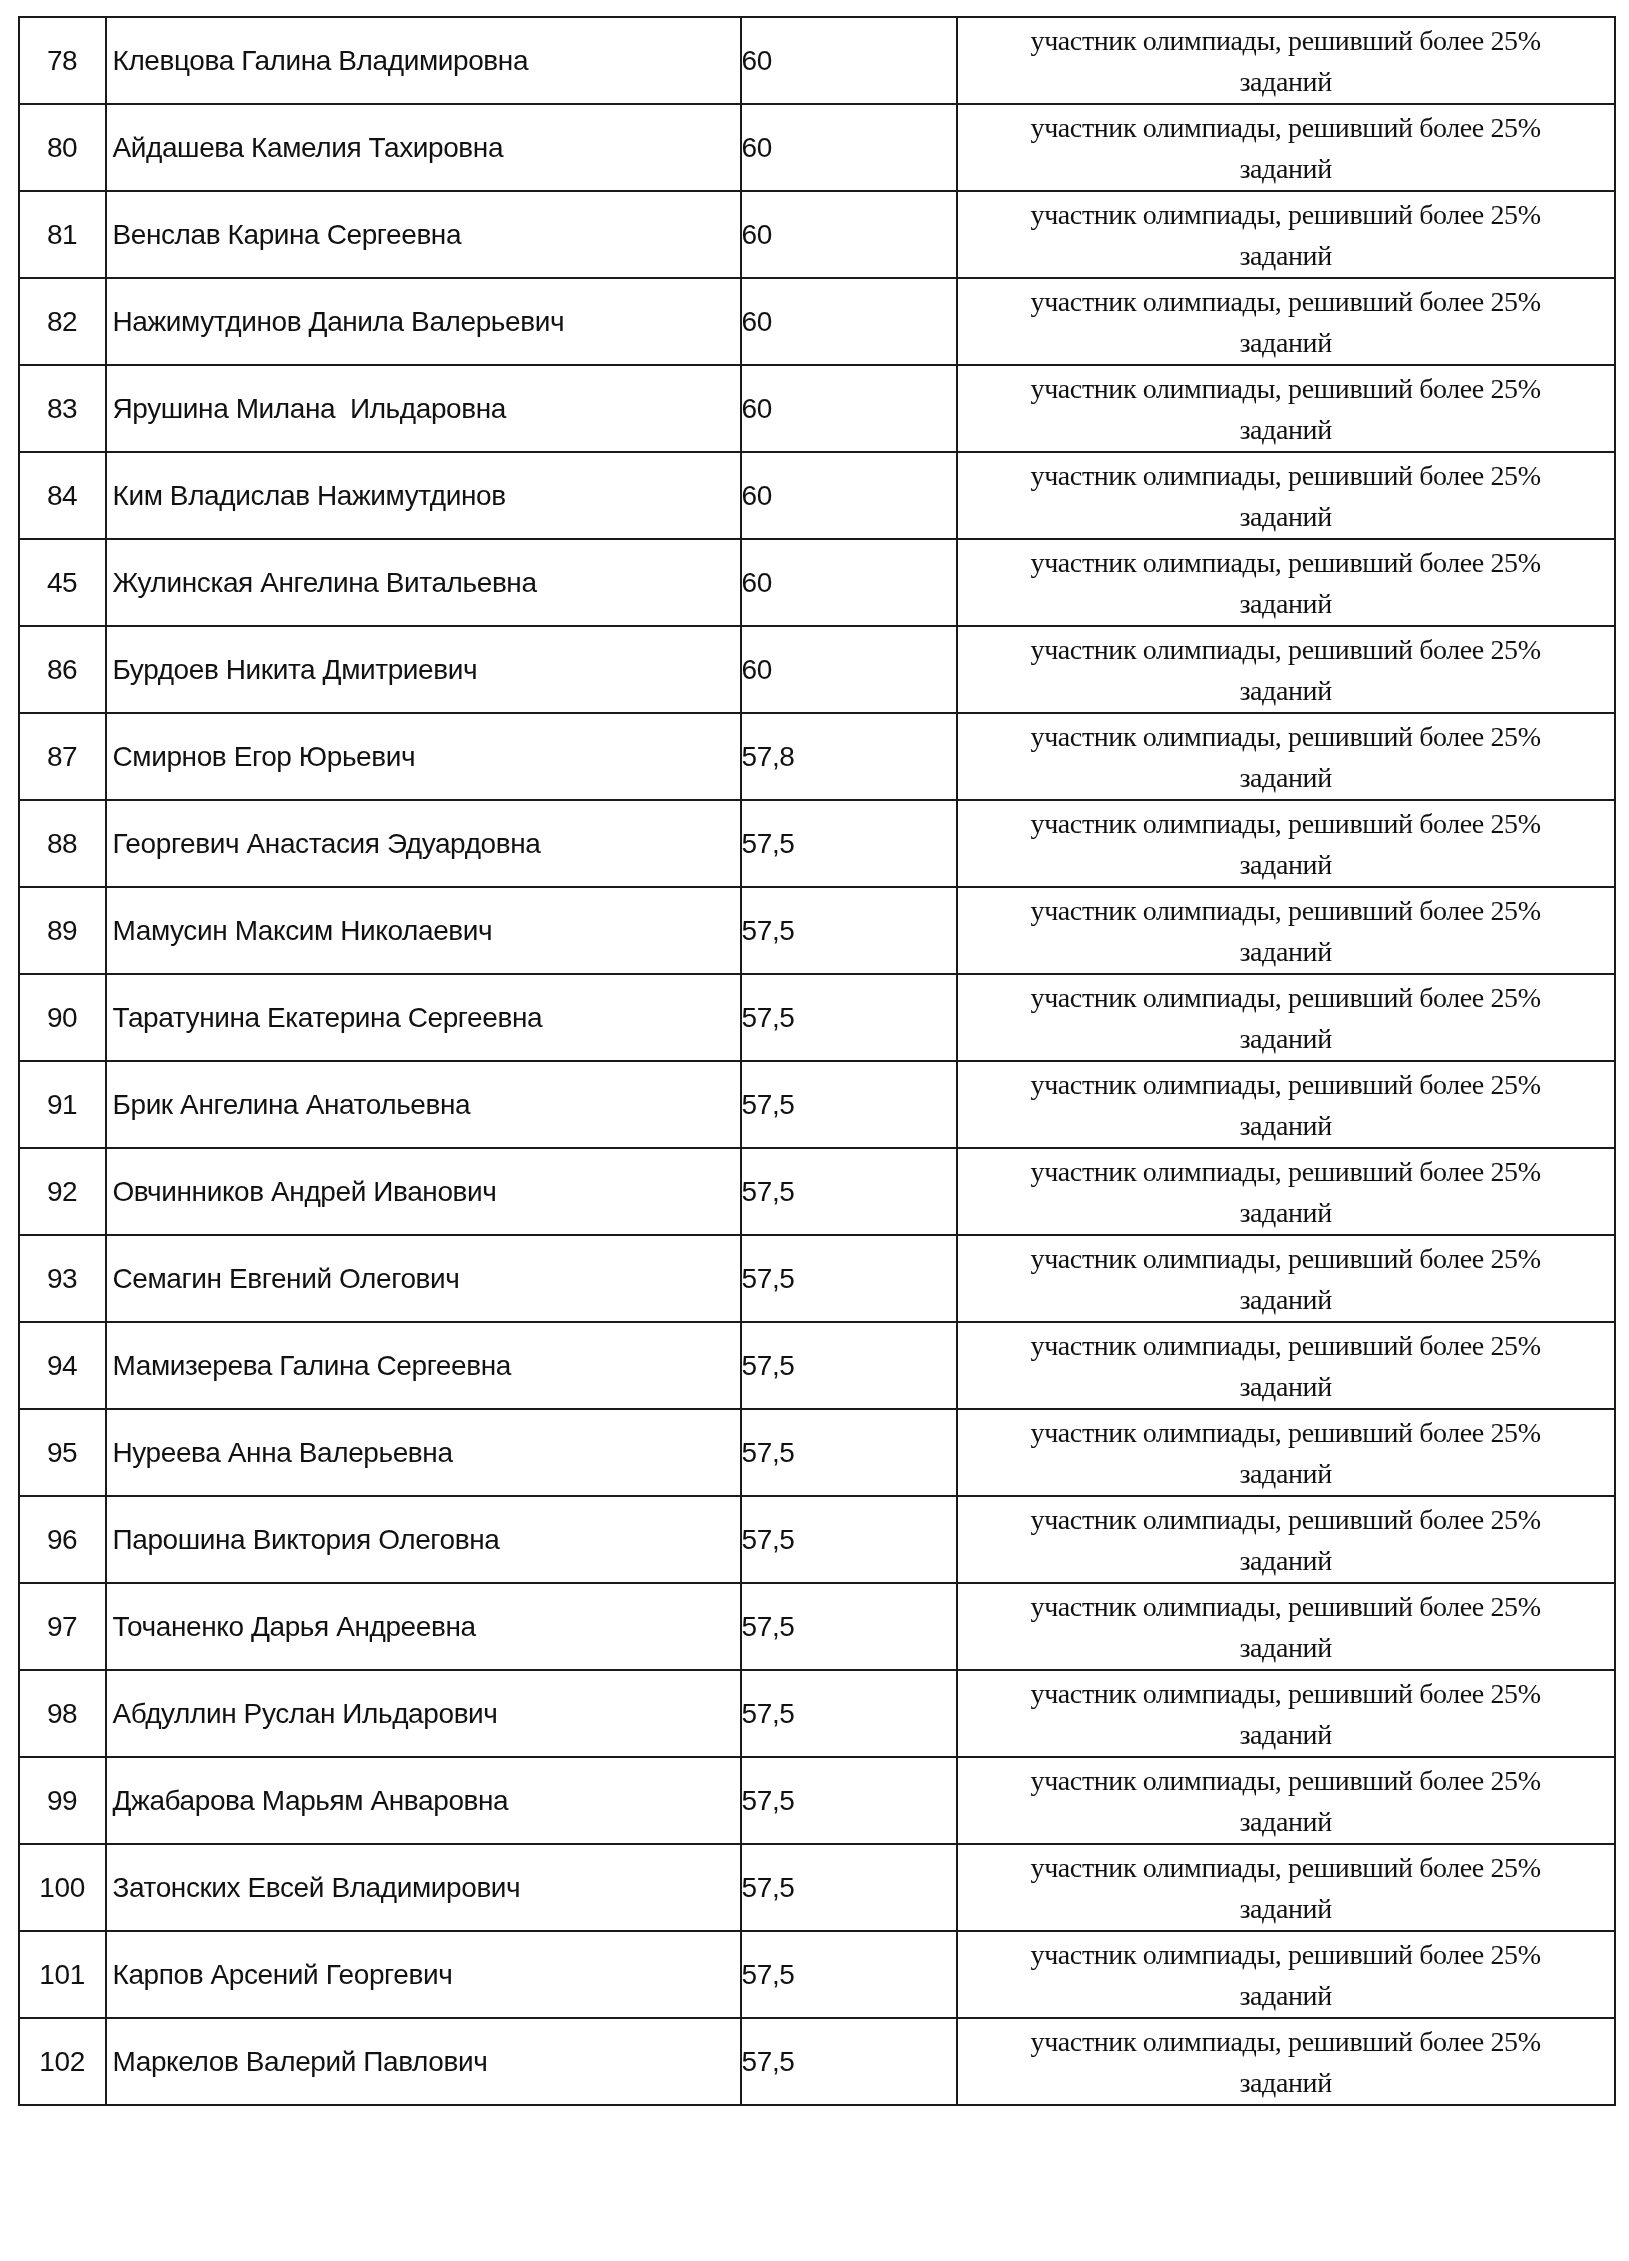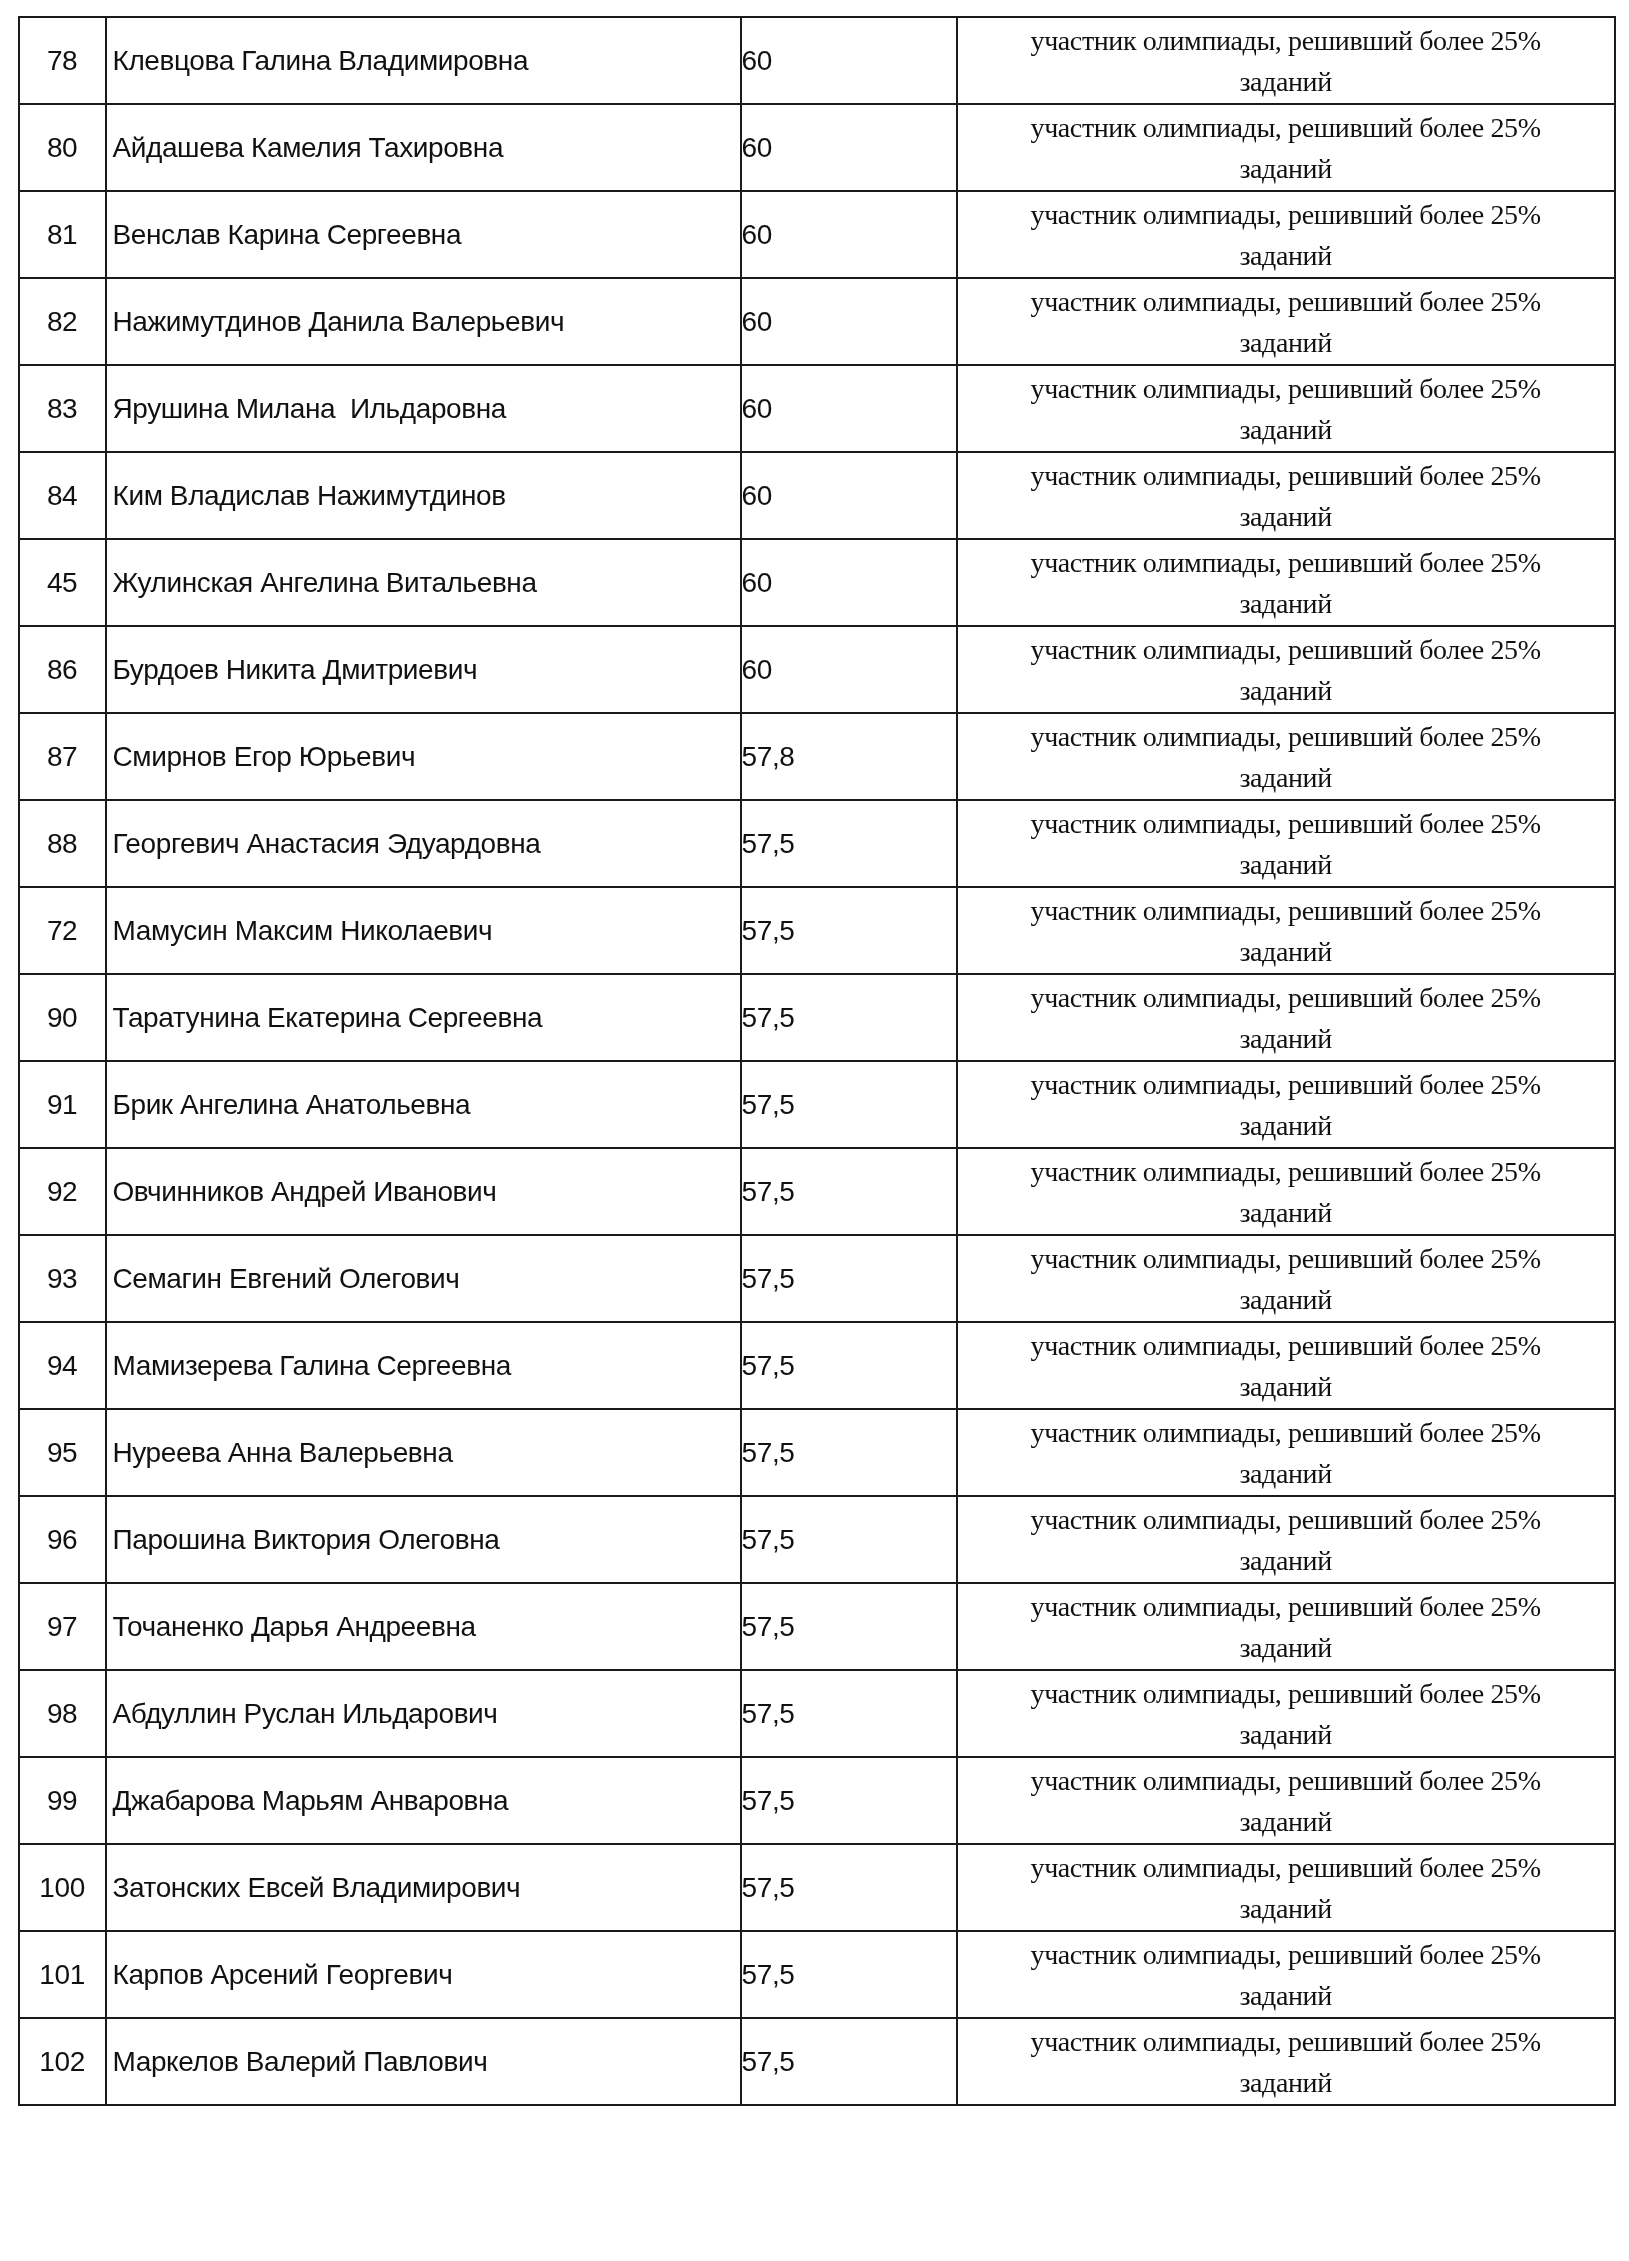--- a/index.html
+++ b/index.html
@@ -153,21 +153,21 @@
     <td class="num">88</td>
     <td class="name">Георгевич Анастасия Эдуардовна</td>
     <td class="score">57,5</td>
     <td class="status">
       <span>участник олимпиады, решивший более 25%</span>
       <span>заданий</span>
     </td>
   </tr>
 
   <tr>
-    <td class="num">72</td>
+    <td class="num">89</td>
     <td class="name">Мамусин Максим Николаевич</td>
     <td class="score">57,5</td>
     <td class="status">
       <span>участник олимпиады, решивший более 25%</span>
       <span>заданий</span>
     </td>
   </tr>
 
   <tr>
     <td class="num">90</td>

